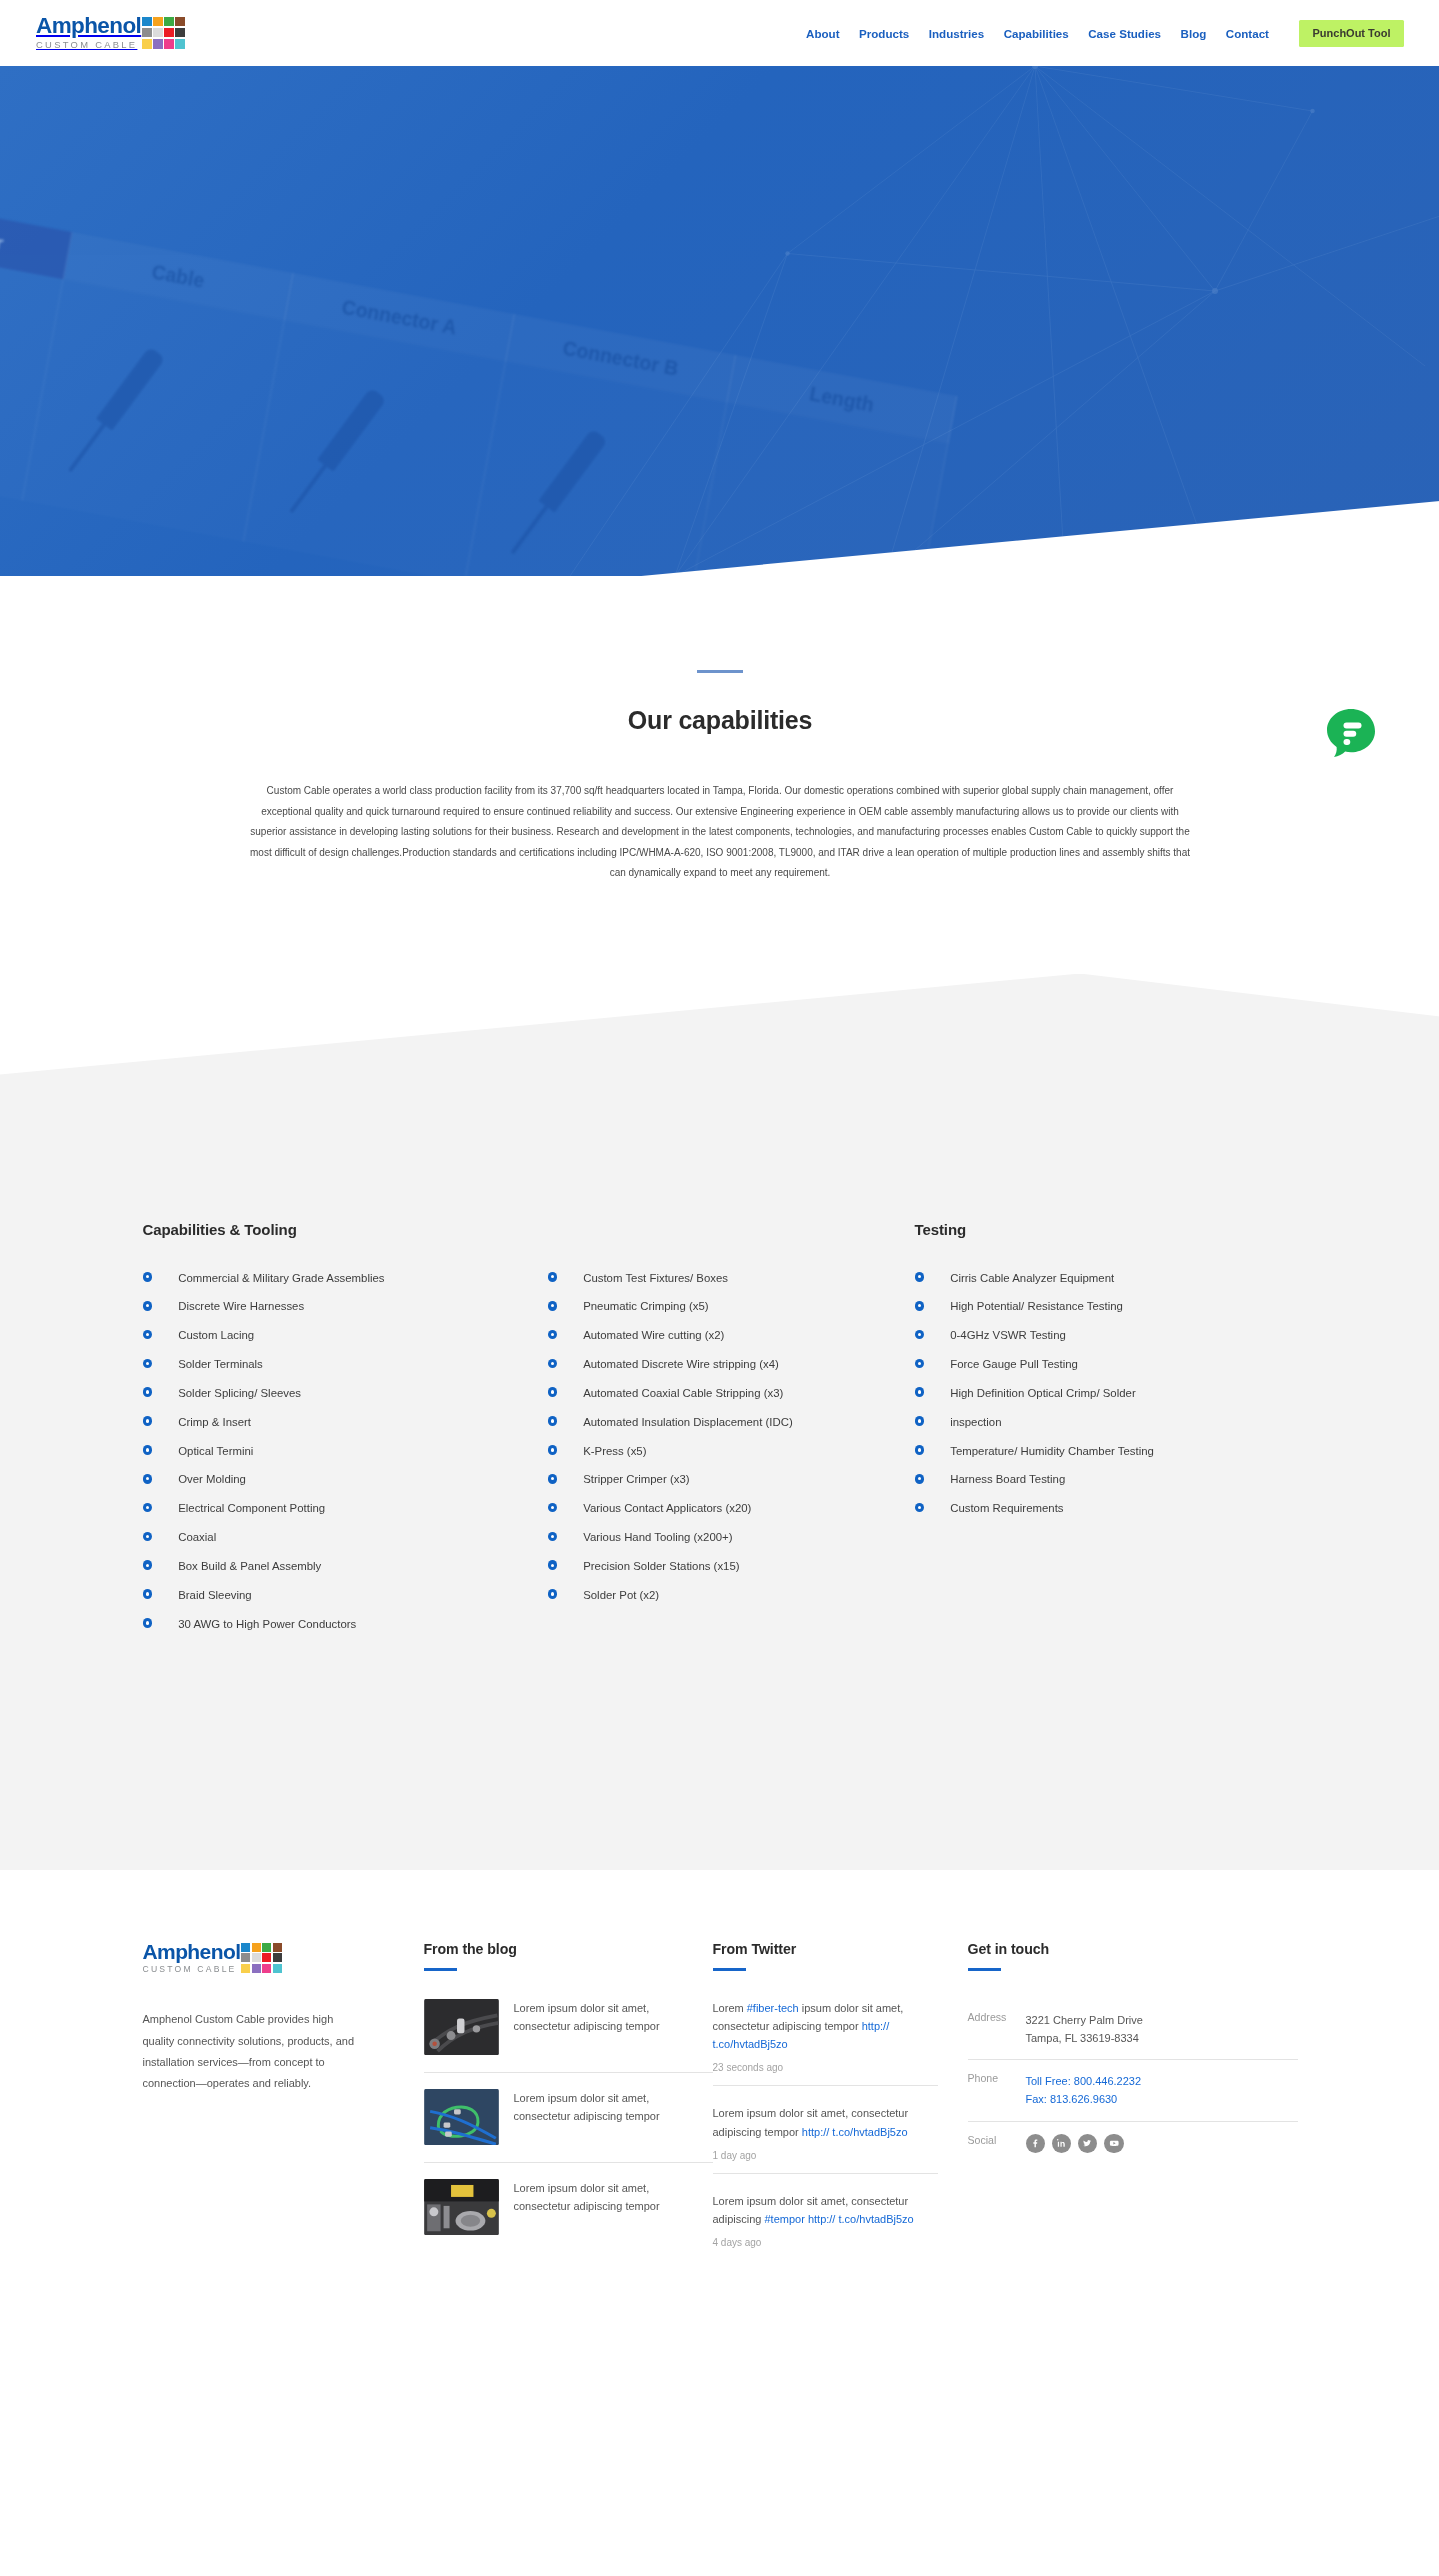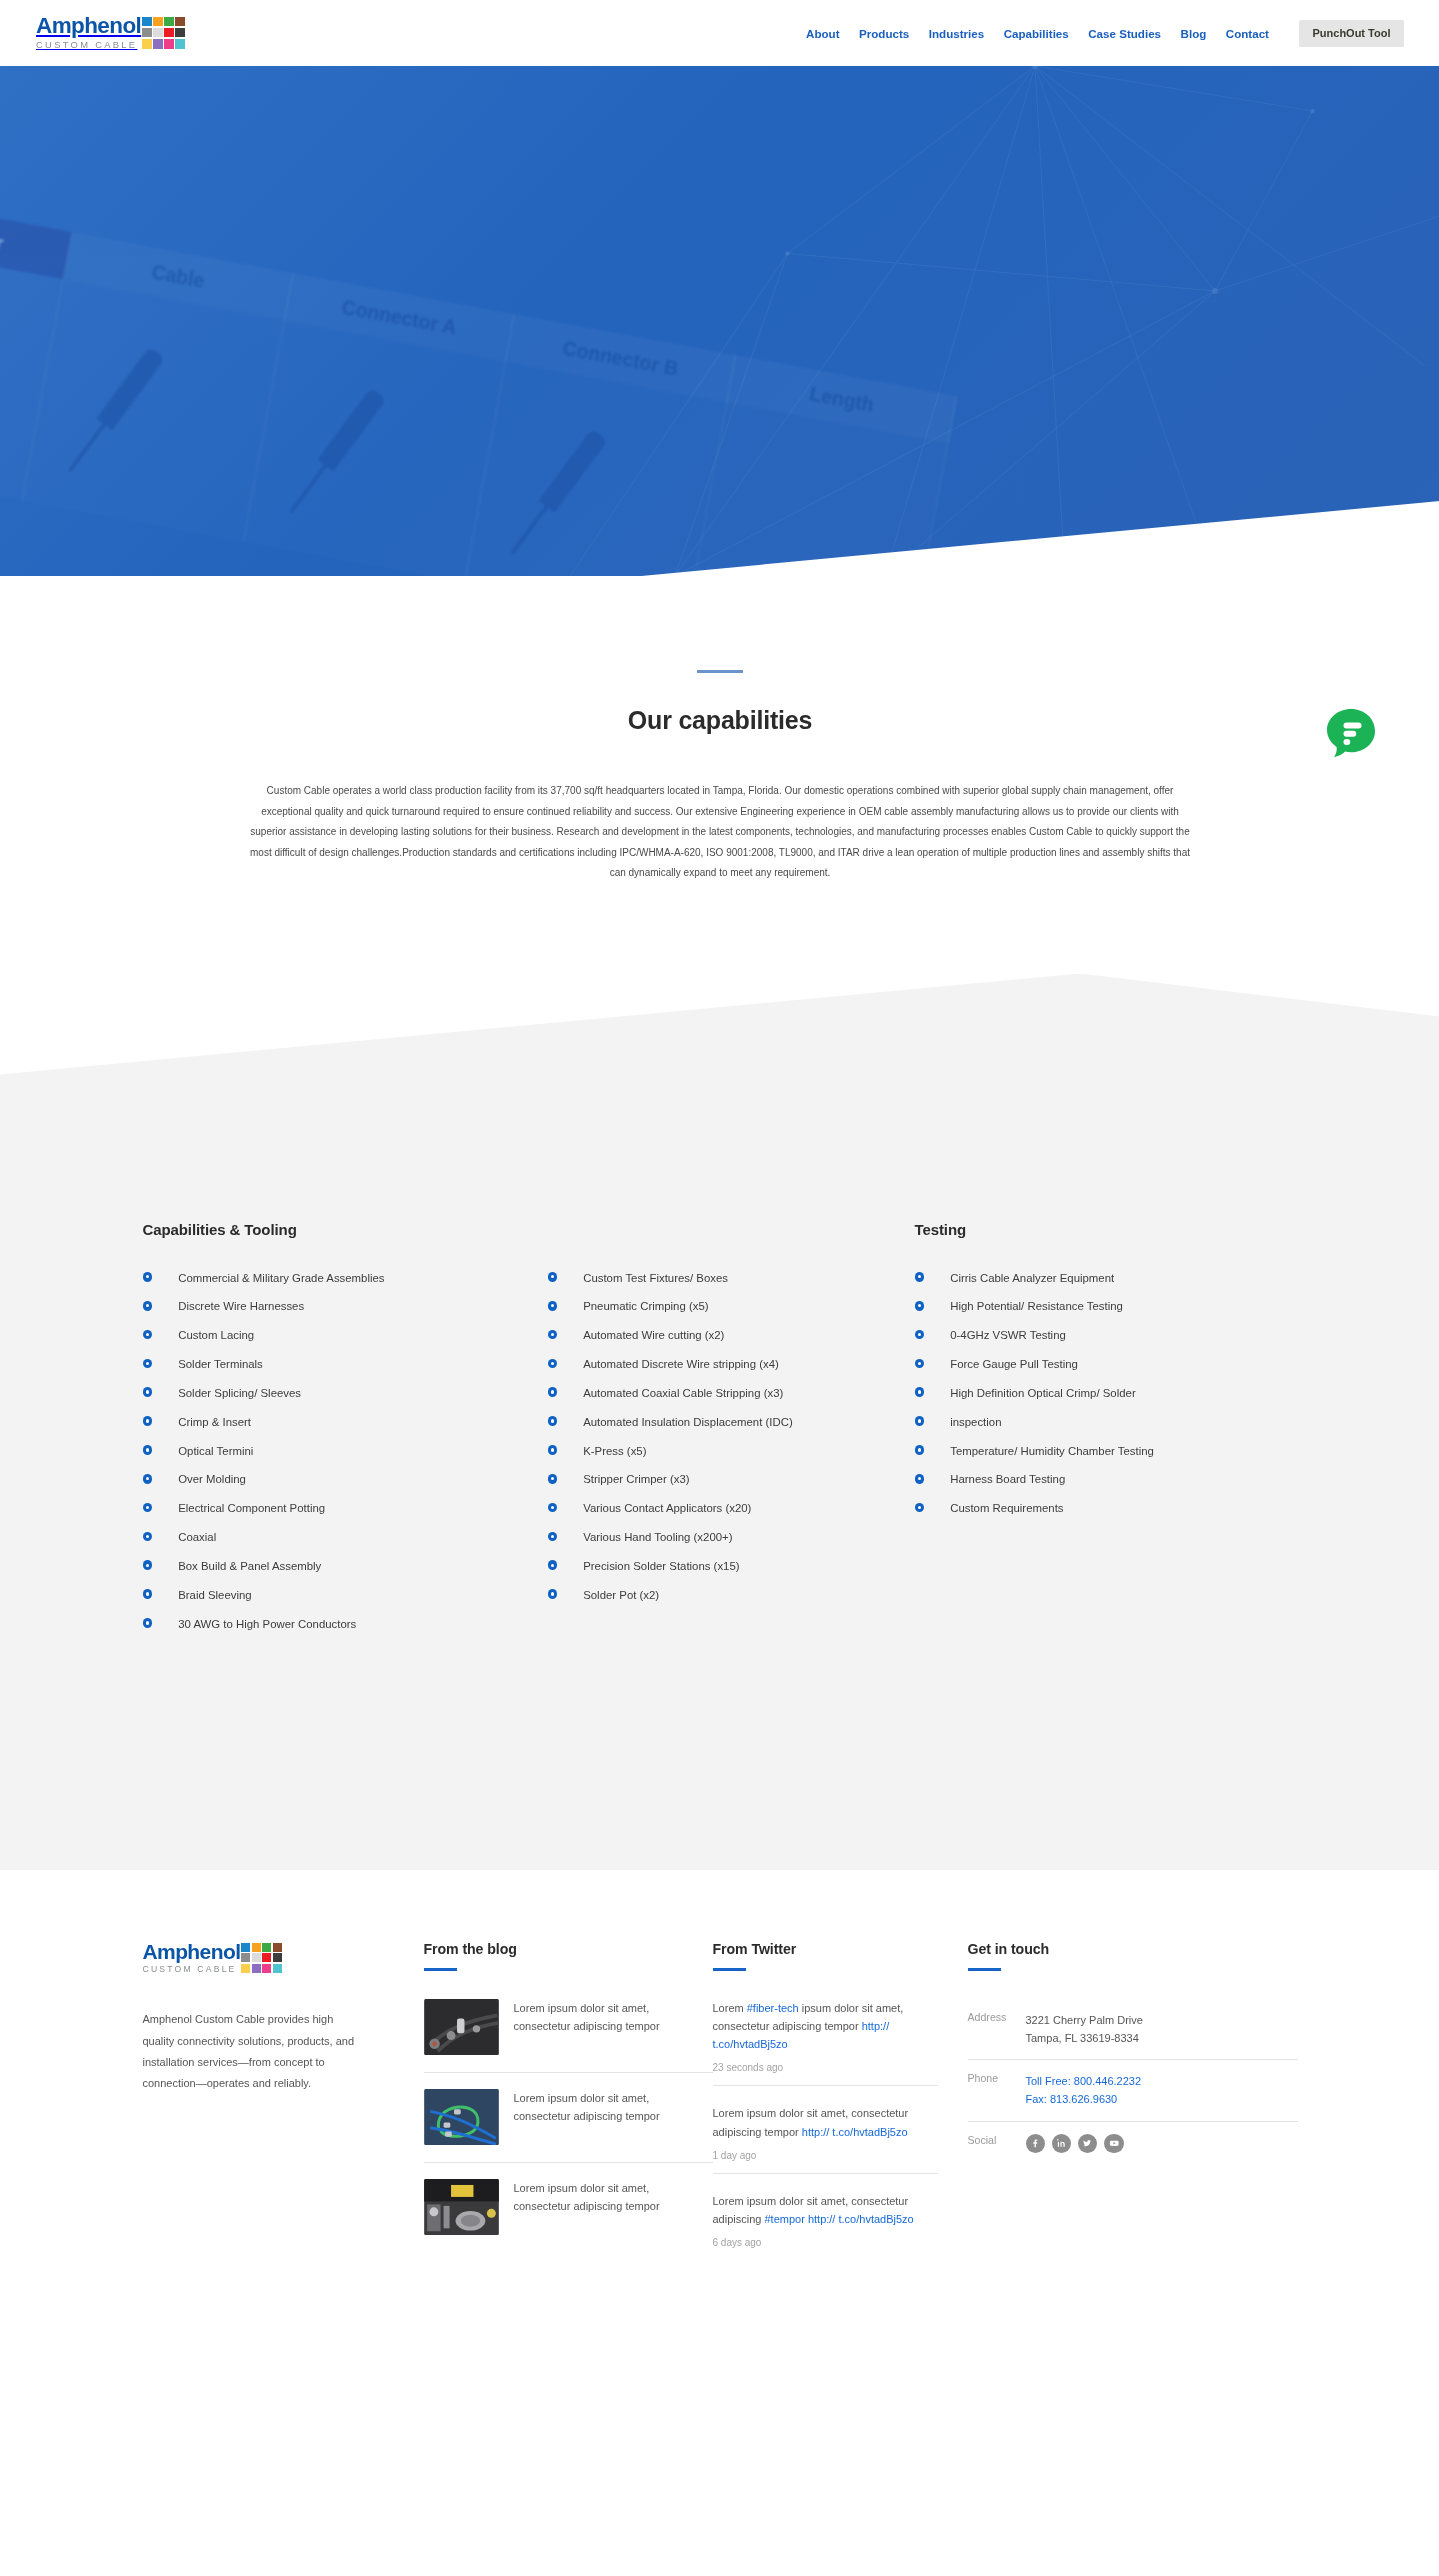--- a/index.html
+++ b/index.html
@@ -58,21 +58,21 @@
     margin-right: 36px;
   }
   .nav a {
     font-size: 11.6px;
     font-weight: bold;
     color: #1a5fbf;
     text-decoration: none;
     white-space: nowrap;
   }
   .punchout {
-    background: #e5e5e5;
+    background: #bef264;
     color: #3a3a30;
     font-size: 11px;
     font-weight: bold;
     padding: 7.5px 13.5px;
     border: none;
     border-radius: 1.5px;
     cursor: pointer;
     margin-left: 10.5px;
     white-space: nowrap;
   }
@@ -688,21 +688,21 @@
             <div class="tw-item">
               <div class="tw-text"><span>Lorem </span><a class="tag" href="#" style="text-decoration: none;">#fiber-tech</a><span> ipsum dolor sit amet, consectetur adipiscing tempor </span><a class="lnk" href="#" style="text-decoration: none;">http:// t.co/hvtadBj5zo</a></div>
               <div class="tw-time">23 seconds ago</div>
             </div>
             <div class="tw-item">
               <div class="tw-text"><span>Lorem ipsum dolor sit amet, consectetur adipiscing tempor </span><a class="lnk" href="#" style="text-decoration: none;">http:// t.co/hvtadBj5zo</a></div>
               <div class="tw-time">1 day ago</div>
             </div>
             <div class="tw-item">
               <div class="tw-text"><span>Lorem ipsum dolor sit amet, consectetur adipiscing </span><a class="tag" href="#" style="text-decoration: none;">#tempor</a><span> </span><a class="lnk" href="#" style="text-decoration: none;">http:// t.co/hvtadBj5zo</a></div>
-              <div class="tw-time">6 days ago</div>
+              <div class="tw-time">4 days ago</div>
             </div>
           </div>
       </div>
 
       <div>
         <div class="f-head">Get in touch</div>
         <div class="f-underline"></div>
 
         <div class="contact-row">
           <div class="contact-label">Address</div>

